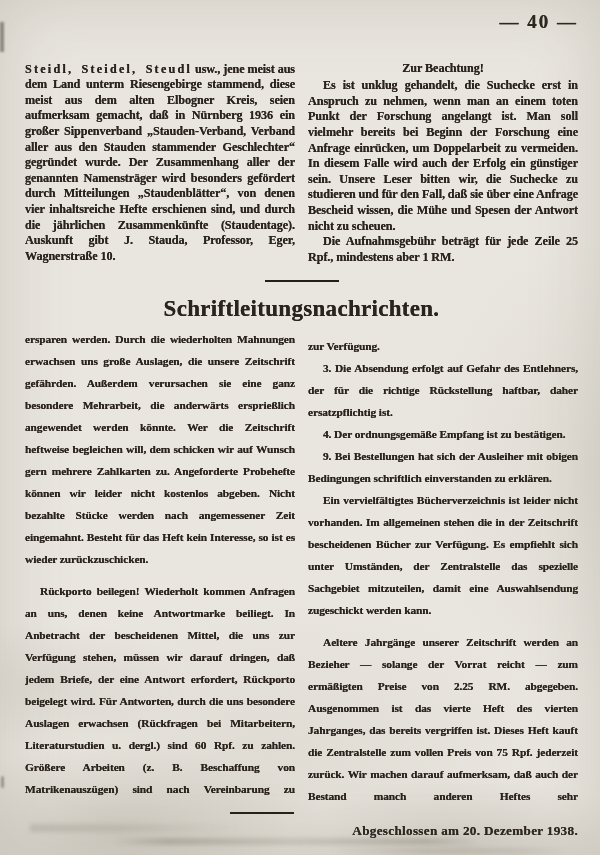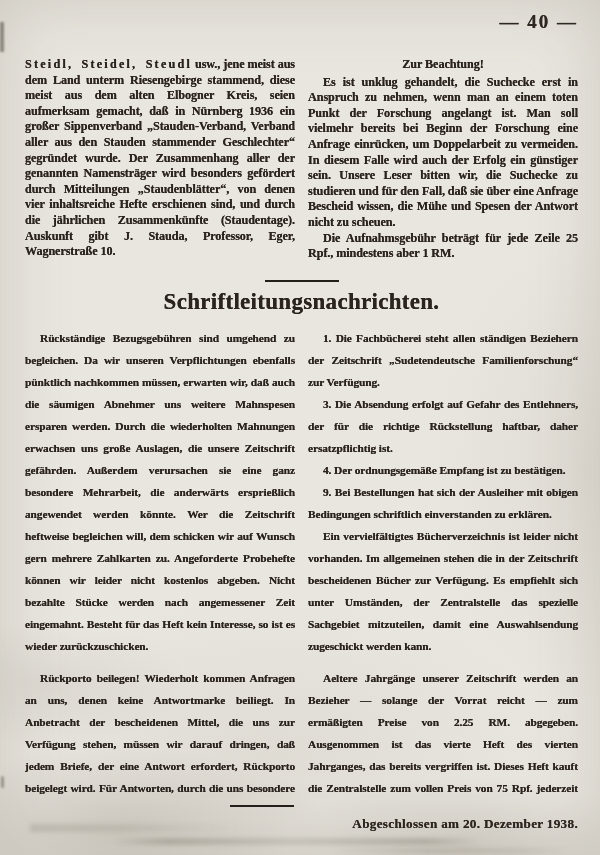--- a/index.html
+++ b/index.html
@@ -13,35 +13,35 @@
       radial-gradient(ellipse 220px 320px at 98% 55%, rgba(140,128,110,.10), transparent 72%),
       radial-gradient(ellipse 420px 220px at 45% 88%, rgba(128,118,100,.09), transparent 70%),
       radial-gradient(ellipse 200px 90px at 8% 80%, rgba(120,110,95,.10), transparent 70%);
     font-family: "Liberation Serif", serif;
     color: #2b241e;
     font-weight: 700;
   }
   .page { position: absolute; inset: 0; padding: 6px 22px 0 25px; box-sizing: border-box; }
   .pagenum { text-align: right; font-size: 19px; letter-spacing: 2px; margin-top: 5px;
              text-shadow: 0 0 .5px rgba(40,32,25,.85); }
-  .cols { display: flex; gap: 13px; }
+  .cols { display: flex; gap: 13px; align-items: center; }
   .cols.top { height: 212px; overflow: hidden; margin-top: 24px; }
   .cols.bottom { height: 474px; overflow: hidden; margin-top: 12px; }
   .col { width: 50%; text-align: justify; letter-spacing: -0.1px;
          text-shadow: 0 0 .55px rgba(40,32,25,.9); }
   .cols.top .col { font-size: 12.2px; line-height: 15.6px; }
   .cols.bottom .col { font-size: 11.4px; line-height: 22px; }
   p { margin: 0; }
   .indent { text-indent: 15px; }
   .subhead { text-align: center; text-indent: 0; margin-bottom: 2px; }
   .subhead.mid { margin: 9px 0 5px; }
   .gap-top { margin-top: 10px; }
   .sperr { letter-spacing: 2.2px; word-spacing: 3px; }
   .sperr2 { letter-spacing: 2.4px; }
-  .title { font-size: 23px; font-weight: 700; text-align: center; margin: 7px 0 0;
+  .title { font-size: 23px; font-weight: 700; text-align: center; margin: 14px 0 0;
            letter-spacing: .3px; text-shadow: 0 0 .6px rgba(35,28,22,.95); }
   .rule { height: 2px; background: #241f1a; }
   .rule-mid { width: 74px; margin: 11px auto 0; }
   .rule-foot { width: 64px; margin: 4px 0 0 205px; }
   .footer { text-align: right; font-size: 13.2px; margin-top: 9px; letter-spacing: .3px;
             text-shadow: 0 0 .5px rgba(40,32,25,.85); }
   .edgemark { position: absolute; left: 0; top: 22px; width: 4px; height: 30px;
               background: #4a443c; opacity: .55; filter: blur(1px); }
   .edgemark2 { position: absolute; left: 1px; top: 776px; width: 3px; height: 12px;
                background: #5a5348; opacity: .5; filter: blur(.8px); border-radius: 2px; }

